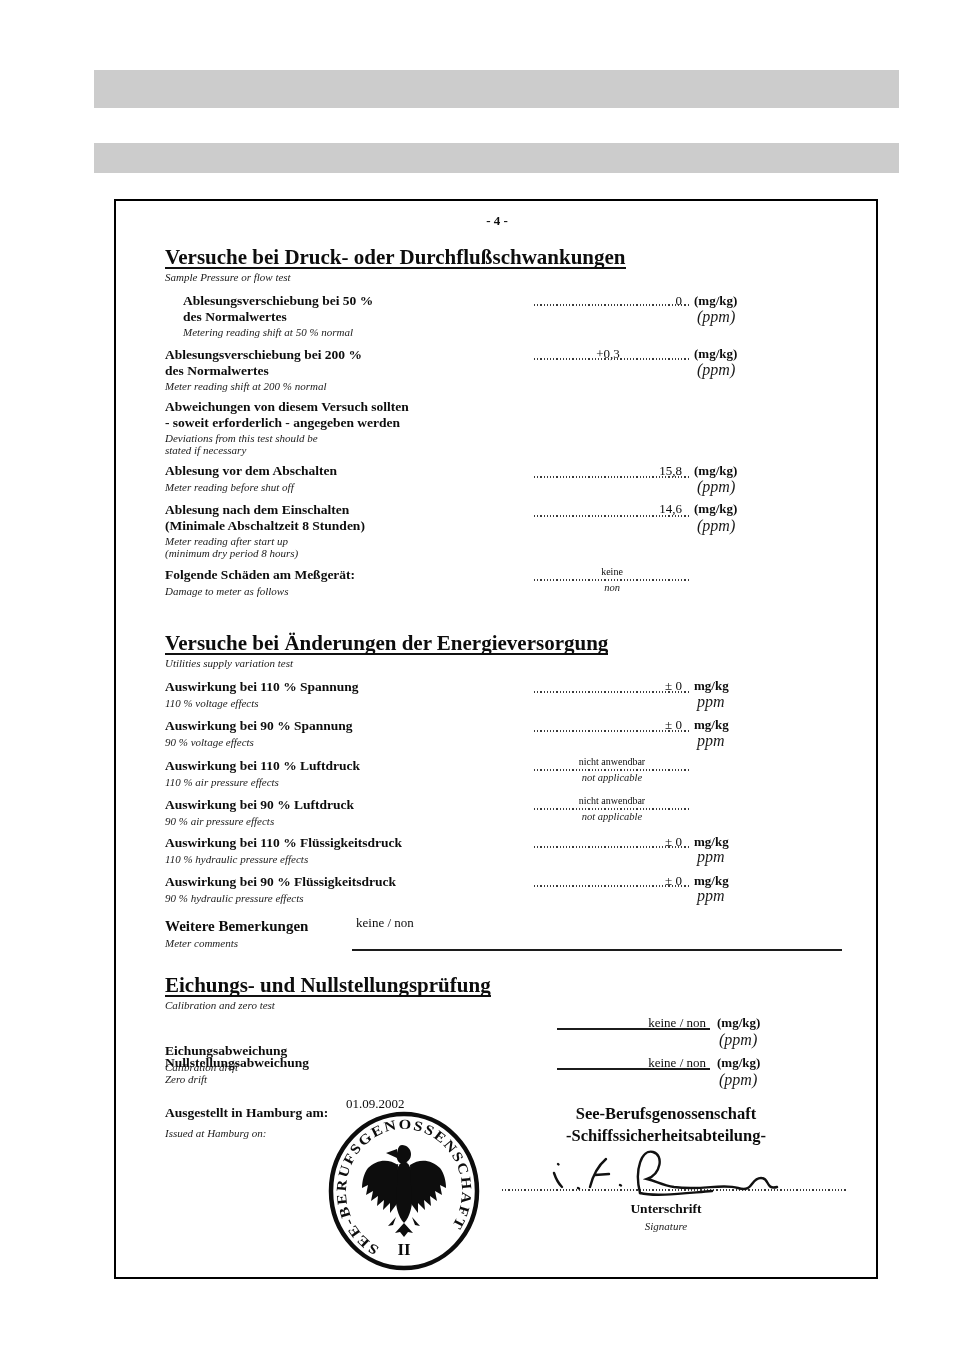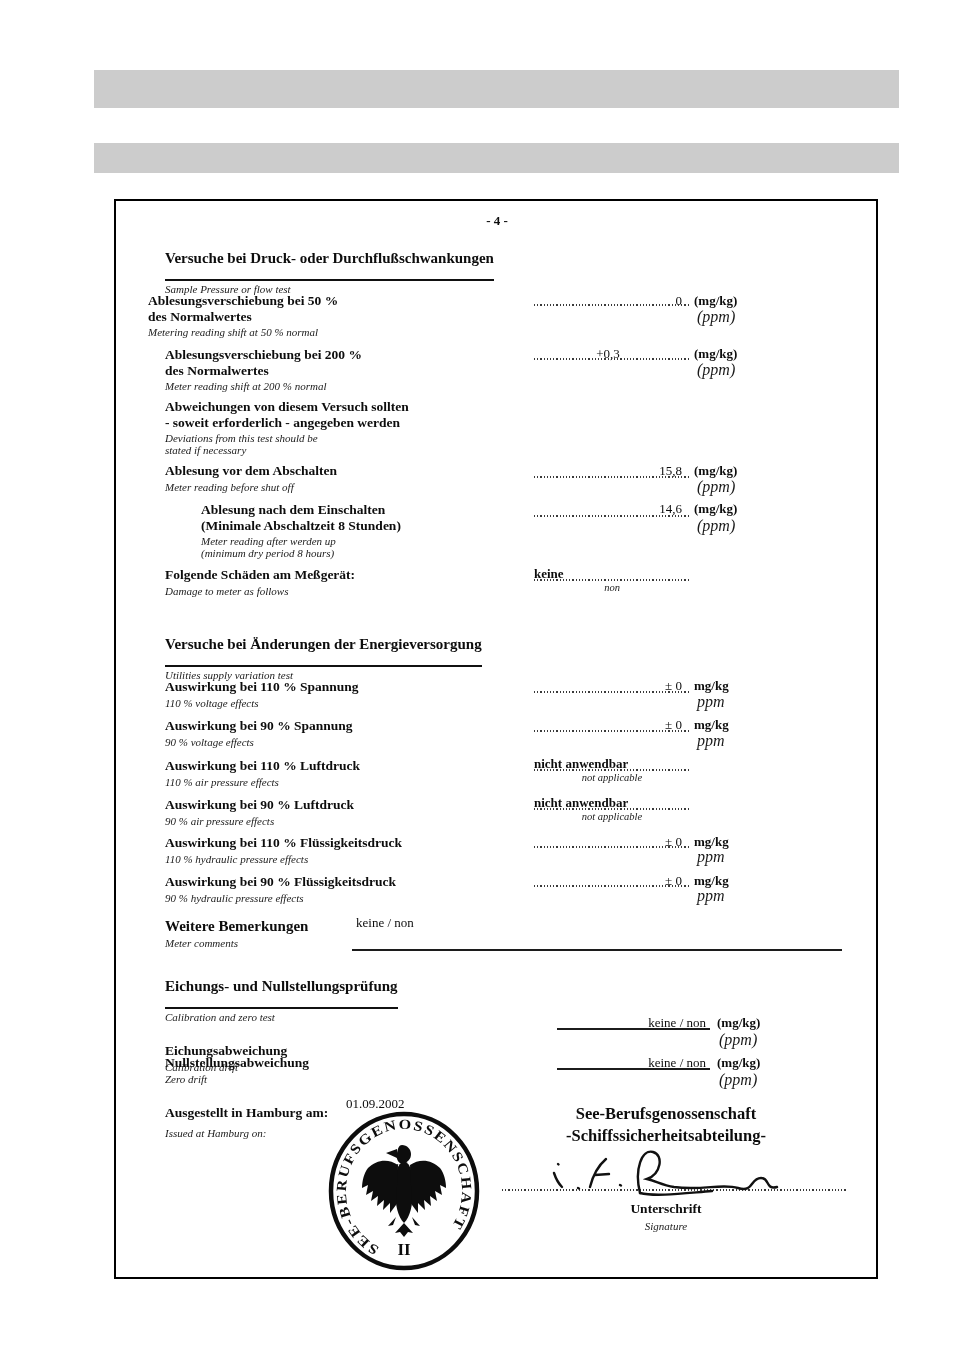--- a/index.html
+++ b/index.html
@@ -4,29 +4,29 @@
 <style>
   html,body{margin:0;padding:0;background:#ffffff;}
   .canvas{position:relative;width:954px;height:1351px;background:#ffffff;overflow:hidden;
           font-family:"Liberation Serif","DejaVu Serif",serif;color:#0d0d0d;}
   .abs{position:absolute;}
   .bar{position:absolute;left:94px;width:805px;background:#cccccc;}
   .frame{position:absolute;left:114px;top:199px;width:764px;height:1080px;
          border:2px solid #000;box-sizing:border-box;background:#fff;}
   .pnum{position:absolute;left:336px;top:12px;width:90px;text-align:center;
         font-weight:700;font-size:13px;}
-  .h{font-weight:700;font-size:15px;line-height:16px;border-bottom:2px solid #111;
-     padding-bottom:13px;display:inline-block;white-space:nowrap;}
+  .h{font-weight:700;font-size:21px;line-height:16px;border-bottom:2px solid #111;
+     padding-bottom:2px;display:inline-block;white-space:nowrap;}
   .b{font-weight:700;font-size:13.5px;line-height:15.5px;white-space:nowrap;}
   .b2{font-weight:700;font-size:15px;line-height:18px;white-space:nowrap;}
   .b3{font-weight:700;font-size:16.5px;line-height:21.5px;white-space:nowrap;}
   .i{font-style:italic;font-size:11px;line-height:12px;padding-top:2px;white-space:nowrap;color:#1a1a1a;}
   .i2{font-style:italic;font-size:11px;line-height:12px;white-space:nowrap;color:#1a1a1a;}
   .val{position:absolute;left:418px;width:148px;text-align:right;font-size:13px;white-space:nowrap;}
-  .cval{position:absolute;left:418px;width:156px;text-align:left;font-size:13px;white-space:nowrap;font-weight:bold;}
+  .cval{position:absolute;left:418px;width:156px;text-align:center;font-size:10px;white-space:nowrap;}
   .ci{position:absolute;left:418px;width:156px;text-align:center;font-style:italic;
       font-size:10.5px;white-space:nowrap;color:#1a1a1a;}
   .u1{position:absolute;left:578px;font-weight:700;font-size:13px;white-space:nowrap;}
   .u2{position:absolute;left:581px;font-style:italic;font-size:16px;white-space:nowrap;color:#1a1a1a;}
   .dline{position:absolute;left:418px;width:156px;height:1.6px;
          background:repeating-linear-gradient(90deg,#3a3a3a 0,#3a3a3a 1.2px,transparent 1.2px,transparent 3.2px);}
   .sline{position:absolute;height:1.7px;background:#1c1c1c;}
 </style>
 </head>
 <body>
@@ -38,21 +38,21 @@
 
   <div class="frame">
 
     <div class="pnum">- 4 -</div>
 
     <div class="abs" style="left:49px;top:48px;">
       <div class="h">Versuche bei Druck- oder Durchflußschwankungen</div>
       <div class="i">Sample Pressure or flow test</div>
     </div>
 
-    <div class="abs" style="left:32px;top:92px;">
+    <div class="abs" style="left:67px;top:92px;">
       <div class="b">Ablesungsverschiebung bei 50 %</div>
       <div class="b">des Normalwertes</div>
       <div class="i">Metering reading shift at 50 % normal</div>
     </div>
     <div class="val" style="top:92px;">0</div>
     <div class="dline" style="top:103px;"></div>
     <div class="u1" style="top:92px;">(mg/kg)</div>
     <div class="u2" style="top:107px;">(ppm)</div>
 
     <div class="abs" style="left:49px;top:146px;">
@@ -74,24 +74,24 @@
 
     <div class="abs" style="left:49px;top:262px;">
       <div class="b">Ablesung vor dem Abschalten</div>
       <div class="i">Meter reading before shut off</div>
     </div>
     <div class="val" style="top:262px;">15,8</div>
     <div class="dline" style="top:275px;"></div>
     <div class="u1" style="top:262px;">(mg/kg)</div>
     <div class="u2" style="top:277px;">(ppm)</div>
 
-    <div class="abs" style="left:49px;top:301px;margin-left:36px;">
+    <div class="abs" style="left:49px;top:301px;">
       <div class="b">Ablesung nach dem Einschalten</div>
       <div class="b">(Minimale Abschaltzeit 8 Stunden)</div>
-      <div class="i">Meter reading after werden up</div>
+      <div class="i">Meter reading after start up</div>
       <div class="i2">(minimum dry period 8 hours)</div>
     </div>
     <div class="val" style="top:300px;">14,6</div>
     <div class="dline" style="top:314px;"></div>
     <div class="u1" style="top:300px;">(mg/kg)</div>
     <div class="u2" style="top:316px;">(ppm)</div>
 
     <div class="abs" style="left:49px;top:366px;">
       <div class="b">Folgende Schäden am Meßgerät:</div>
       <div class="i">Damage to meter as follows</div>

